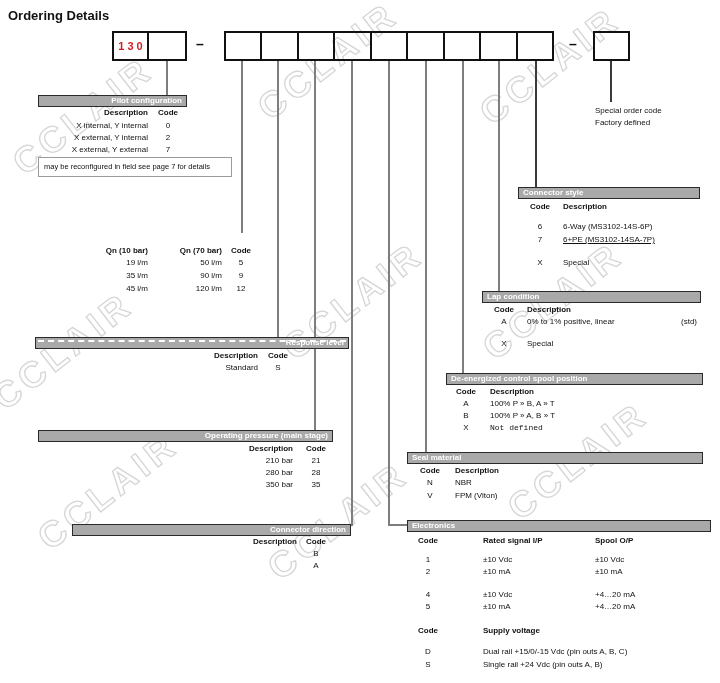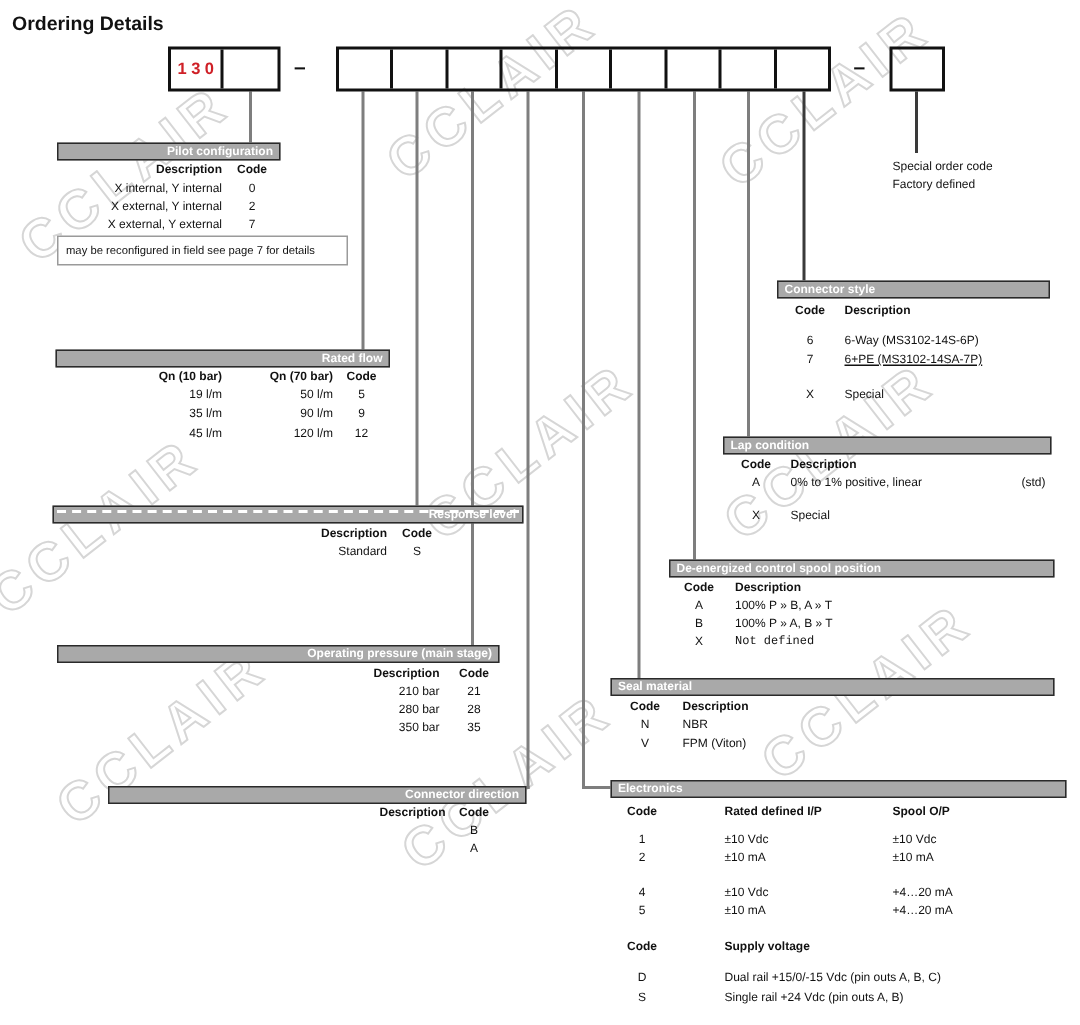--- a/index.html
+++ b/index.html
@@ -97,21 +97,20 @@
   <div class="t b r" style="left:38px;top:108px;width:110px;">Description</div>
   <div class="t b c" style="left:152px;top:108px;width:32px;">Code</div>
   <div class="t r" style="left:38px;top:121px;width:110px;">X internal, Y internal</div>
   <div class="t c" style="left:152px;top:121px;width:32px;">0</div>
   <div class="t r" style="left:38px;top:133px;width:110px;">X external, Y internal</div>
   <div class="t c" style="left:152px;top:133px;width:32px;">2</div>
   <div class="t r" style="left:38px;top:145px;width:110px;">X external, Y external</div>
   <div class="t c" style="left:152px;top:145px;width:32px;">7</div>
   <div class="notebox" style="left:38px;top:157px;width:194px;height:20px;">may be reconfigured in field see page 7 for details</div>
 
-  <div class="bar right" style="left:37px;top:233px;width:223px;">Rated flow</div>
   <div class="t b r" style="left:38px;top:246px;width:110px;">Qn (10 bar)</div>
   <div class="t b r" style="left:152px;top:246px;width:70px;">Qn (70 bar)</div>
   <div class="t b c" style="left:226px;top:246px;width:30px;">Code</div>
   <div class="t r" style="left:38px;top:258px;width:110px;">19 l/m</div>
   <div class="t r" style="left:152px;top:258px;width:70px;">50 l/m</div>
   <div class="t c" style="left:226px;top:258px;width:30px;">5</div>
   <div class="t r" style="left:38px;top:271px;width:110px;">35 l/m</div>
   <div class="t r" style="left:152px;top:271px;width:70px;">90 l/m</div>
   <div class="t c" style="left:226px;top:271px;width:30px;">9</div>
   <div class="t r" style="left:38px;top:284px;width:110px;">45 l/m</div>
@@ -138,21 +137,21 @@
   <div class="t c" style="left:298px;top:480px;width:36px;">35</div>
 
   <div class="bar right" style="left:37px;top:524px;width:279px;margin-left:35px;">Connector direction</div>
   <div class="t b r" style="left:187px;top:537px;width:110px;">Description</div>
   <div class="t b c" style="left:300px;top:537px;width:32px;">Code</div>
   <div class="t c" style="left:300px;top:549px;width:32px;">B</div>
   <div class="t c" style="left:300px;top:561px;width:32px;">A</div>
 
   <div class="bar left" style="left:407px;top:520px;width:304px;">Electronics</div>
   <div class="t b c" style="left:409px;top:536px;width:38px;">Code</div>
-  <div class="t b" style="left:483px;top:536px;">Rated defined I/P</div>
+  <div class="t b" style="left:483px;top:536px;">Rated signal I/P</div>
   <div class="t b" style="left:595px;top:536px;">Spool O/P</div>
   <div class="t c" style="left:409px;top:555px;width:38px;">1</div>
   <div class="t" style="left:483px;top:555px;">±10 Vdc</div>
   <div class="t" style="left:595px;top:555px;">±10 Vdc</div>
   <div class="t c" style="left:409px;top:567px;width:38px;">2</div>
   <div class="t" style="left:483px;top:567px;">±10 mA</div>
   <div class="t" style="left:595px;top:567px;">±10 mA</div>
   <div class="t c" style="left:409px;top:590px;width:38px;">4</div>
   <div class="t" style="left:483px;top:590px;">±10 Vdc</div>
   <div class="t" style="left:595px;top:590px;">+4…20 mA</div>

